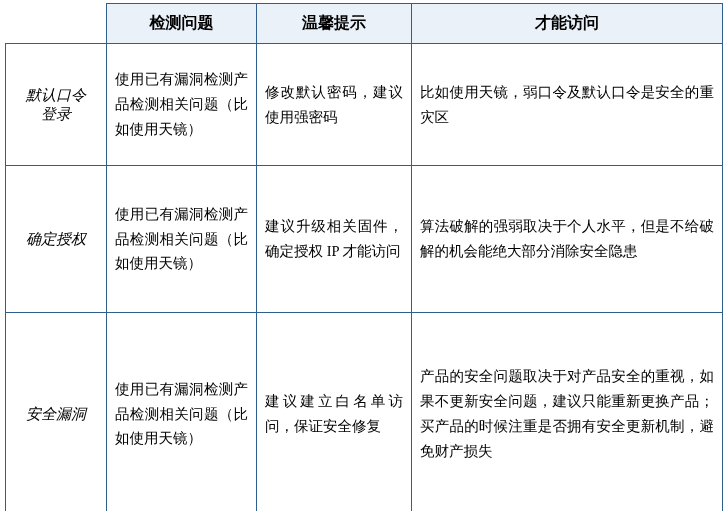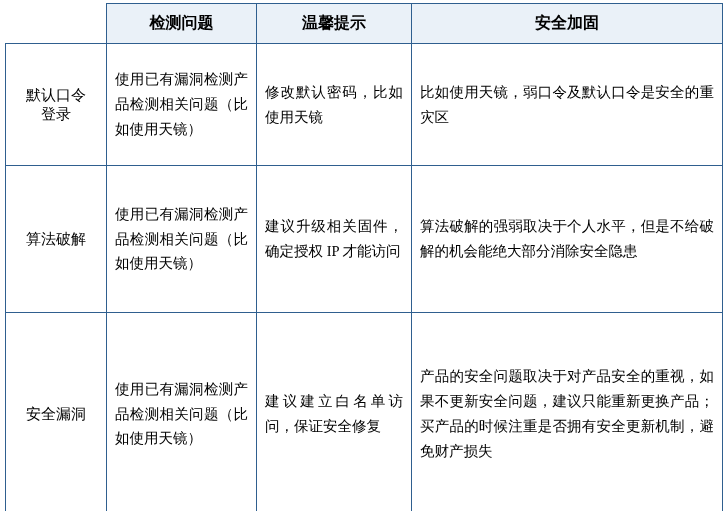--- a/index.html
+++ b/index.html
@@ -42,20 +42,21 @@
   thead th.corner {
     background: #ffffff;
     border-left: 1px solid #ffffff;
     border-top: 1px solid #ffffff;
   }
   td.rowhead {
     text-align: center;
     font-size: 15px;
     font-weight: normal;
     font-family: "Liberation Sans", sans-serif;
+    font-style: italic;
   }
   td.cell {
     font-size: 14.5px;
     line-height: 1.72;
     font-family: "Liberation Serif", serif;
     text-align: left;
   }
   td.cell.justify {
     text-align: justify;
     text-justify: inter-ideograph;
@@ -77,35 +78,35 @@
       <col class="col-0">
       <col class="col-1">
       <col class="col-2">
       <col class="col-3">
     </colgroup>
     <thead>
       <tr>
         <th class="corner"></th>
         <th>检测问题</th>
         <th>温馨提示</th>
-        <th>安全加固</th>
+        <th>才能访问</th>
       </tr>
     </thead>
     <tbody>
       <tr class="r1">
         <td class="rowhead">
           <div>默认口令</div>
           <div>登录</div>
         </td>
         <td class="cell justify">使用已有漏洞检测产品检测相关问题（比如使用天镜）</td>
-        <td class="cell justify">修改默认密码，比如使用天镜</td>
+        <td class="cell justify">修改默认密码，建议使用强密码</td>
         <td class="cell justify">比如使用天镜，弱口令及默认口令是安全的重灾区</td>
       </tr>
       <tr class="r2">
-        <td class="rowhead">算法破解</td>
+        <td class="rowhead">确定授权</td>
         <td class="cell justify">使用已有漏洞检测产品检测相关问题（比如使用天镜）</td>
         <td class="cell justify">建议升级相关固件，确定授权 IP 才能访问</td>
         <td class="cell justify">算法破解的强弱取决于个人水平，但是不给破解的机会能绝大部分消除安全隐患</td>
       </tr>
       <tr class="r3">
         <td class="rowhead">安全漏洞</td>
         <td class="cell justify">使用已有漏洞检测产品检测相关问题（比如使用天镜）</td>
         <td class="cell justify">建议建立白名单访问，保证安全修复</td>
         <td class="cell justify">产品的安全问题取决于对产品安全的重视，如果不更新安全问题，建议只能重新更换产品；买产品的时候注重是否拥有安全更新机制，避免财产损失</td>
       </tr>

